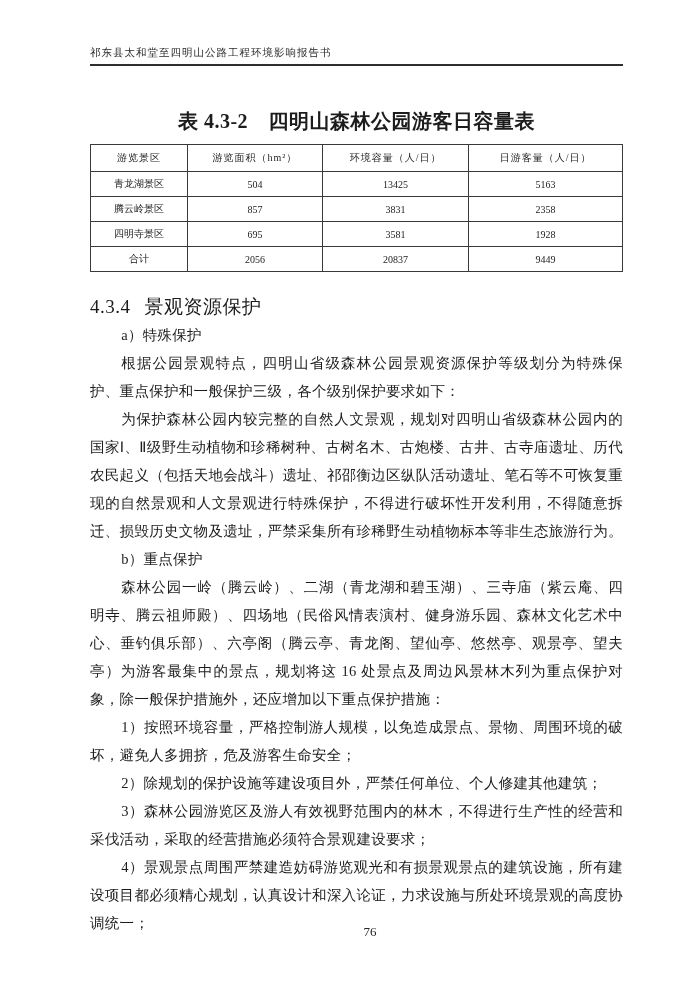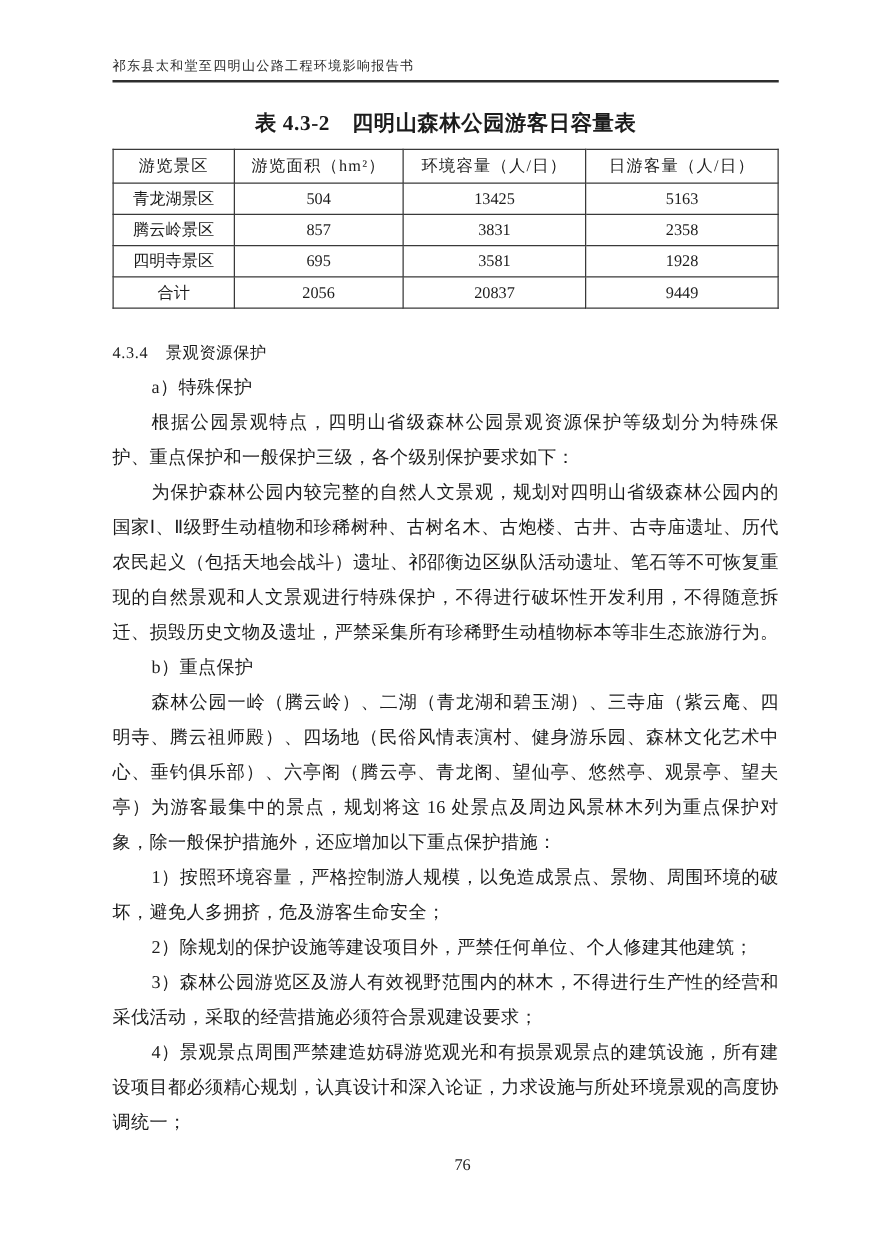--- a/index.html
+++ b/index.html
@@ -21,46 +21,46 @@
     padding: 46px 77px 0 90px;
   }
   .doc-header {
     font-size: 10.5px;
     letter-spacing: 1px;
     color: #2a2a2a;
     padding-bottom: 4px;
     border-bottom: 2px solid #2e2e2e;
   }
   .table-title {
-    margin-top: 21px;
+    margin-top: 42px;
     text-align: center;
     font-weight: bold;
-    font-size: 17px;
+    font-size: 20px;
     letter-spacing: 0.5px;
   }
   table.cap-table {
     width: 100%;
     margin-top: 9px;
     border-collapse: collapse;
-    font-size: 13px;
+    font-size: 10px;
     color: #1c1c1c;
   }
   table.cap-table th,
   table.cap-table td {
     border: 1px solid #3a3a3a;
     text-align: center;
     vertical-align: middle;
     font-weight: normal;
     padding: 0 2px;
   }
   table.cap-table th { height: 26px; letter-spacing: 1px; }
   table.cap-table td { height: 24px; }
   .section-heading {
     margin: 21px 0 0 0;
-    font-size: 13px;
+    font-size: 19px;
     font-weight: normal;
     line-height: 28px;
     letter-spacing: 0.5px;
   }
   .section-heading .num { margin-right: 14px; }
   .body-text p {
     margin: 0;
     font-size: 14.5px;
     line-height: 28px;
     text-align: justify;

